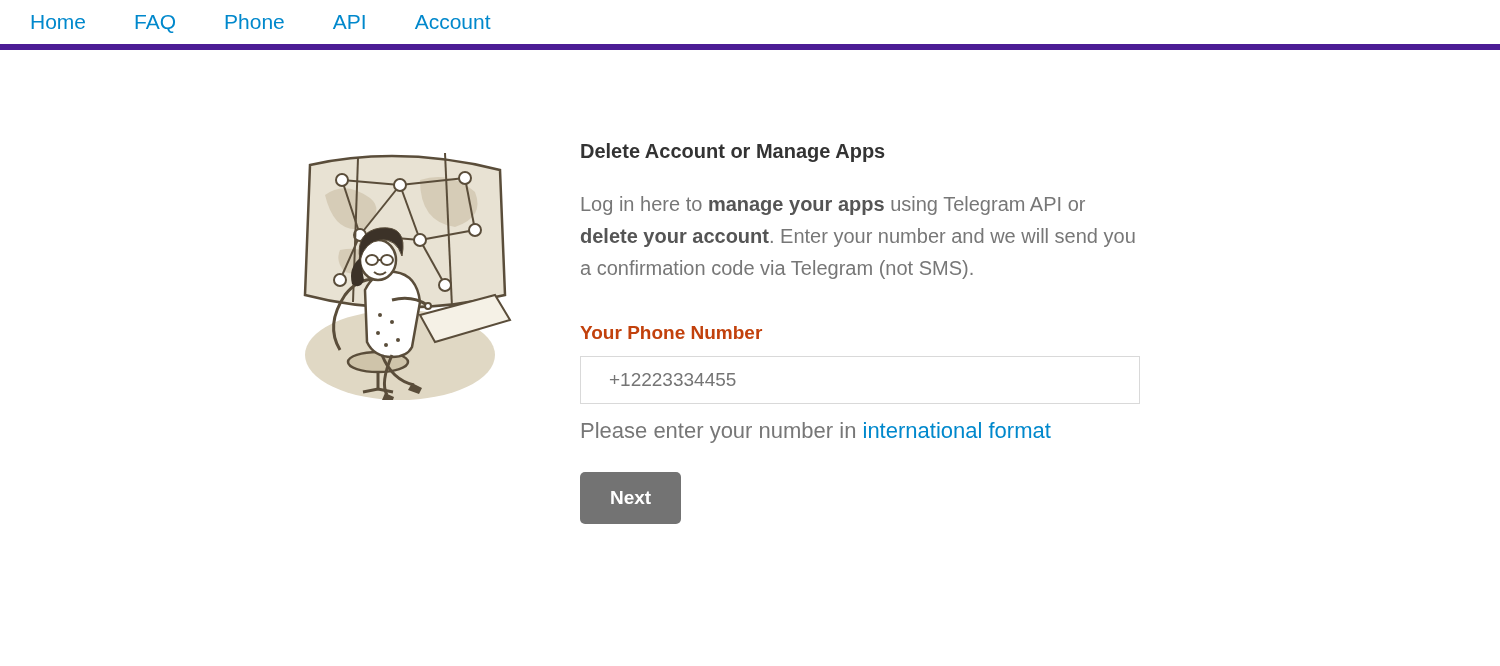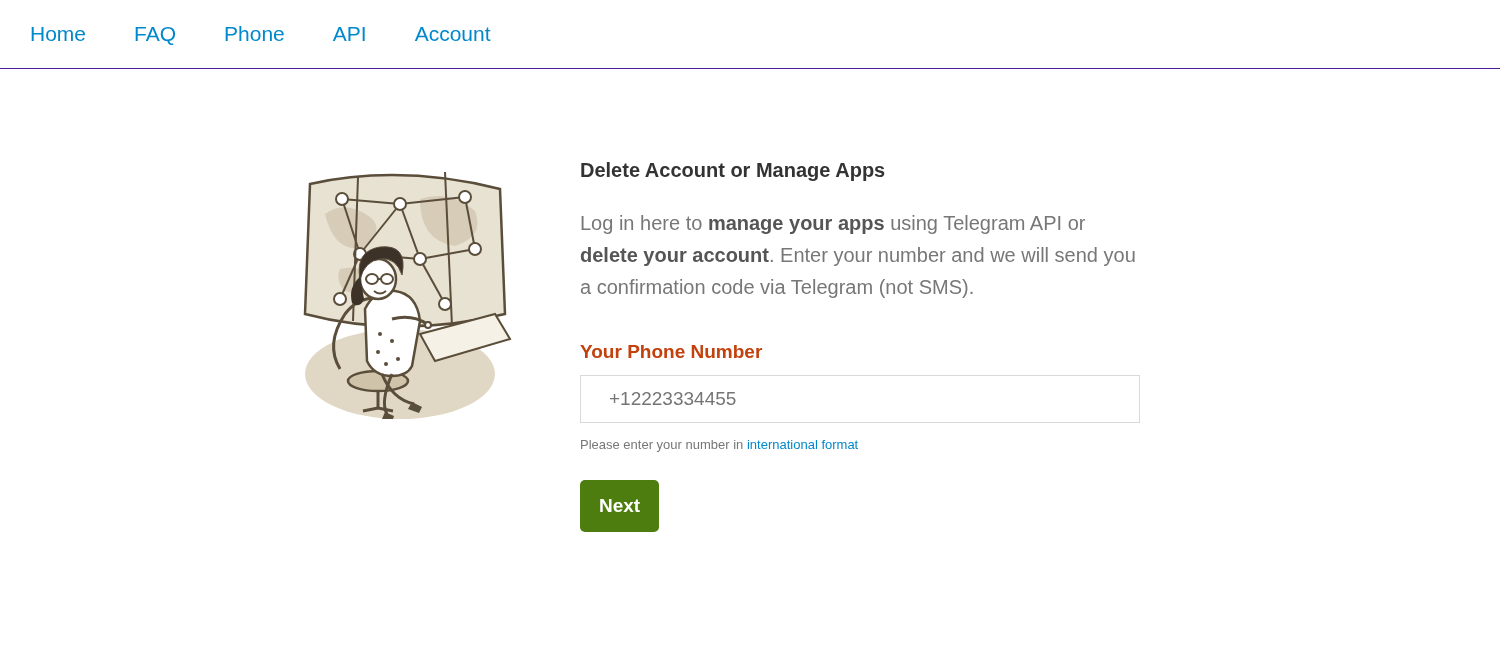--- a/index.html
+++ b/index.html
@@ -2,22 +2,22 @@
 <html><head>
   <meta charset="utf-8">
   <style>
     * { box-sizing: border-box; margin: 0; padding: 0; }
     body {
       font-family: 'Segoe UI', 'Helvetica Neue', -apple-system, Arial, sans-serif;
       color: #333;
       background: #fff;
     }
     .navbar {
-      border-bottom: 1px solid #4c1d95;
-      padding: 22px 30px;
+      border-bottom: 6px solid #4c1d95;
+      padding: 10px 30px;
     }
     .navbar ul {
       list-style: none;
       display: flex;
       gap: 48px;
     }
     .navbar a {
       color: #0088cc;
       text-decoration: none;
       font-size: 21px;
@@ -65,35 +65,35 @@
       max-width: 560px;
       border: 1px solid #d9d9d9;
       font-size: 19px;
       color: #999;
       padding: 12px 28px;
       font-family: inherit;
       outline: none;
     }
 
     .helper {
-      font-size: 13px;
+      font-size: 22px;
       color: #777;
       margin-top: 14px;
     }
     .helper a { color: #0088cc; text-decoration: none; }
 
     .next-btn {
       margin-top: 28px;
-      background: #4d7c0f;
+      background: #737373;
       color: #fff;
       border: none;
       border-radius: 5px;
       font-size: 19px;
       font-weight: 600;
-      padding: 15px 19px;
+      padding: 15px 30px;
       cursor: pointer;
       font-family: inherit;
     }
   </style>
 </head>
 <body>
 
 <nav class="navbar">
   <ul>
     <li><a href="#">Home</a></li>

